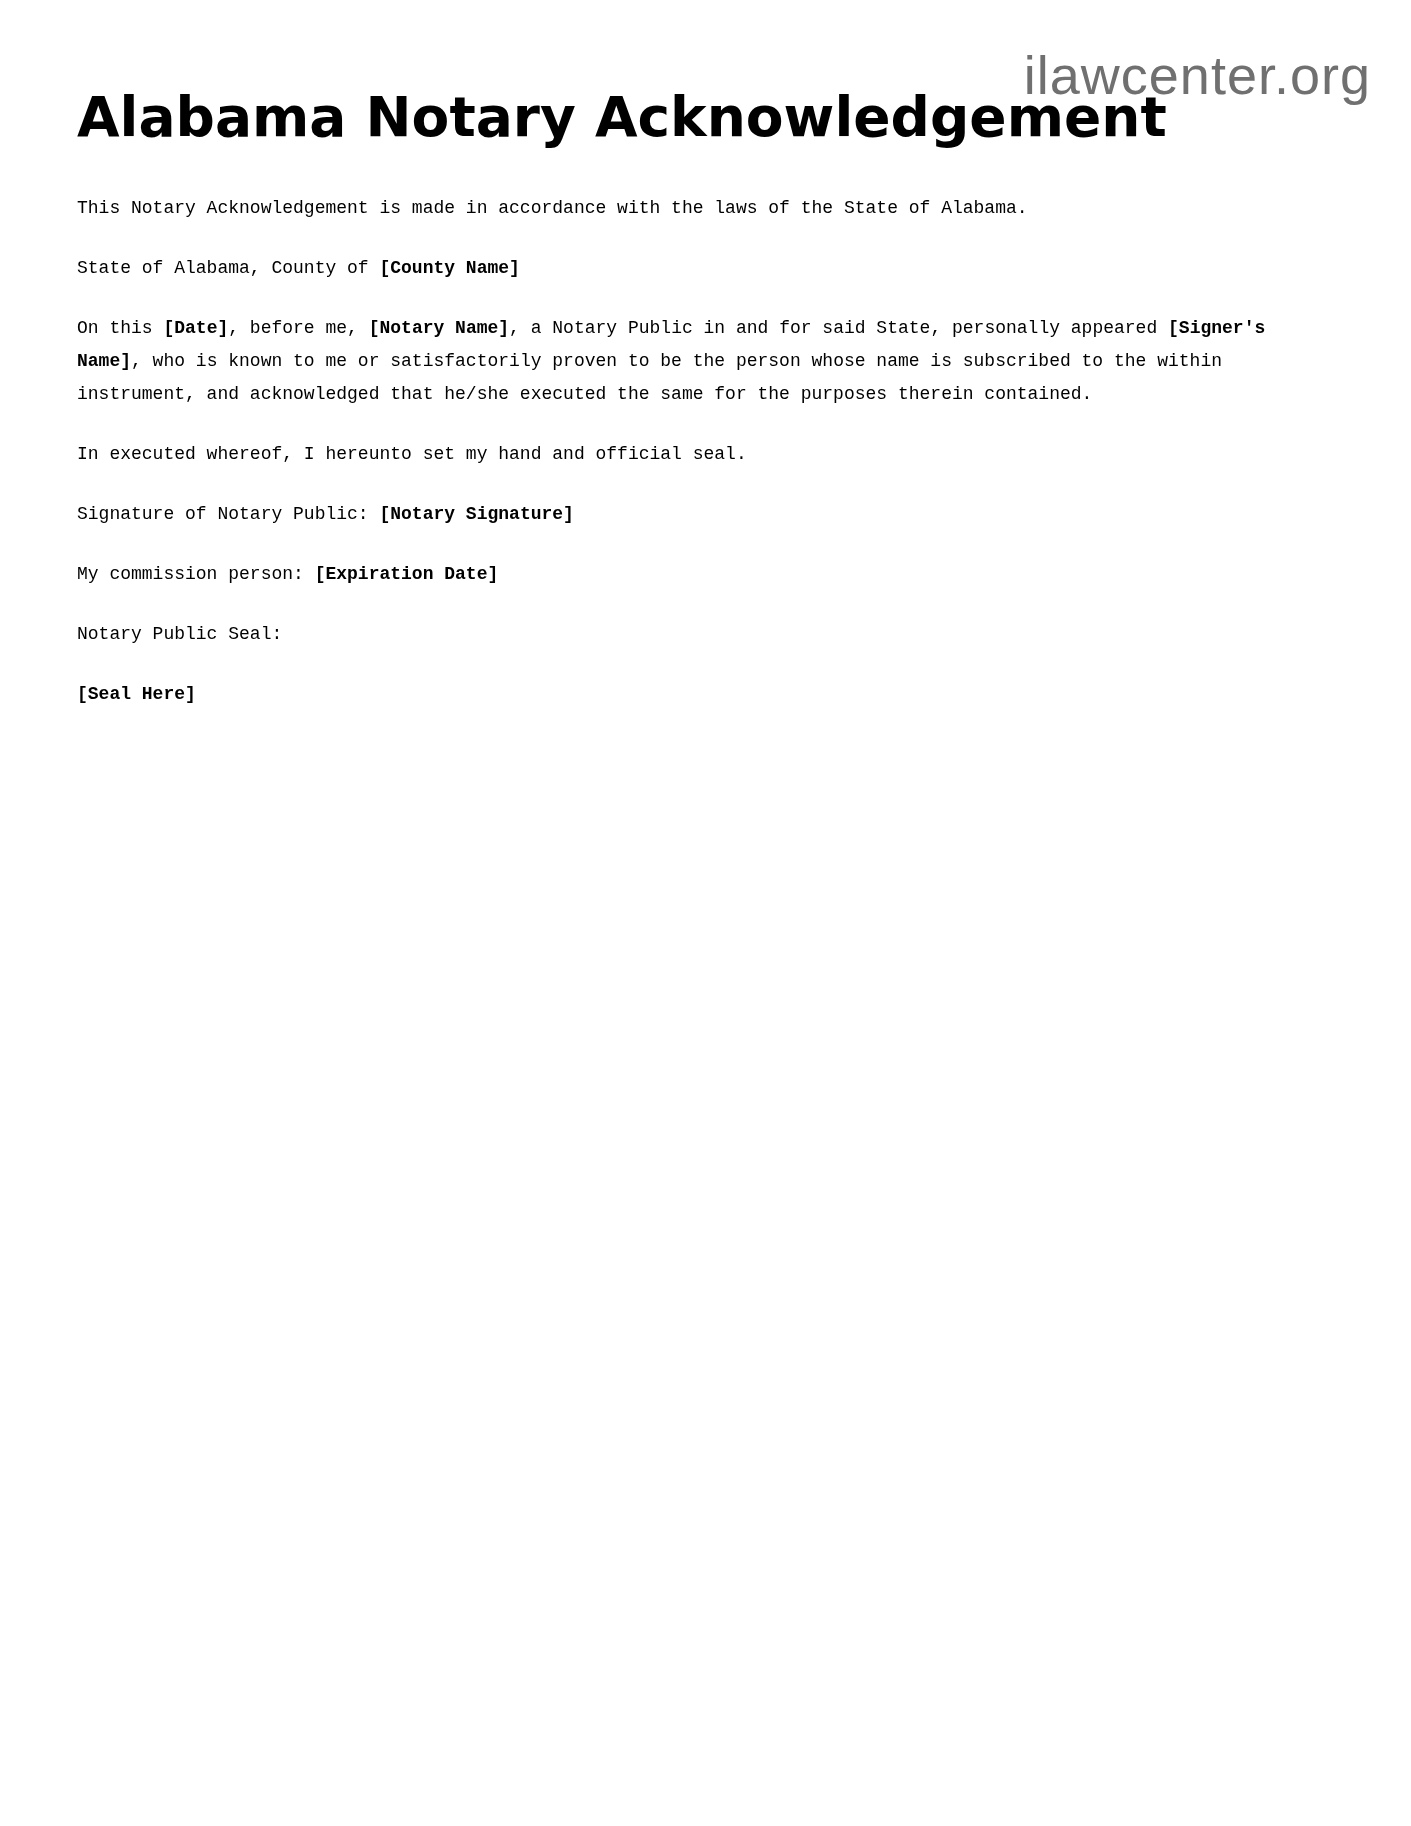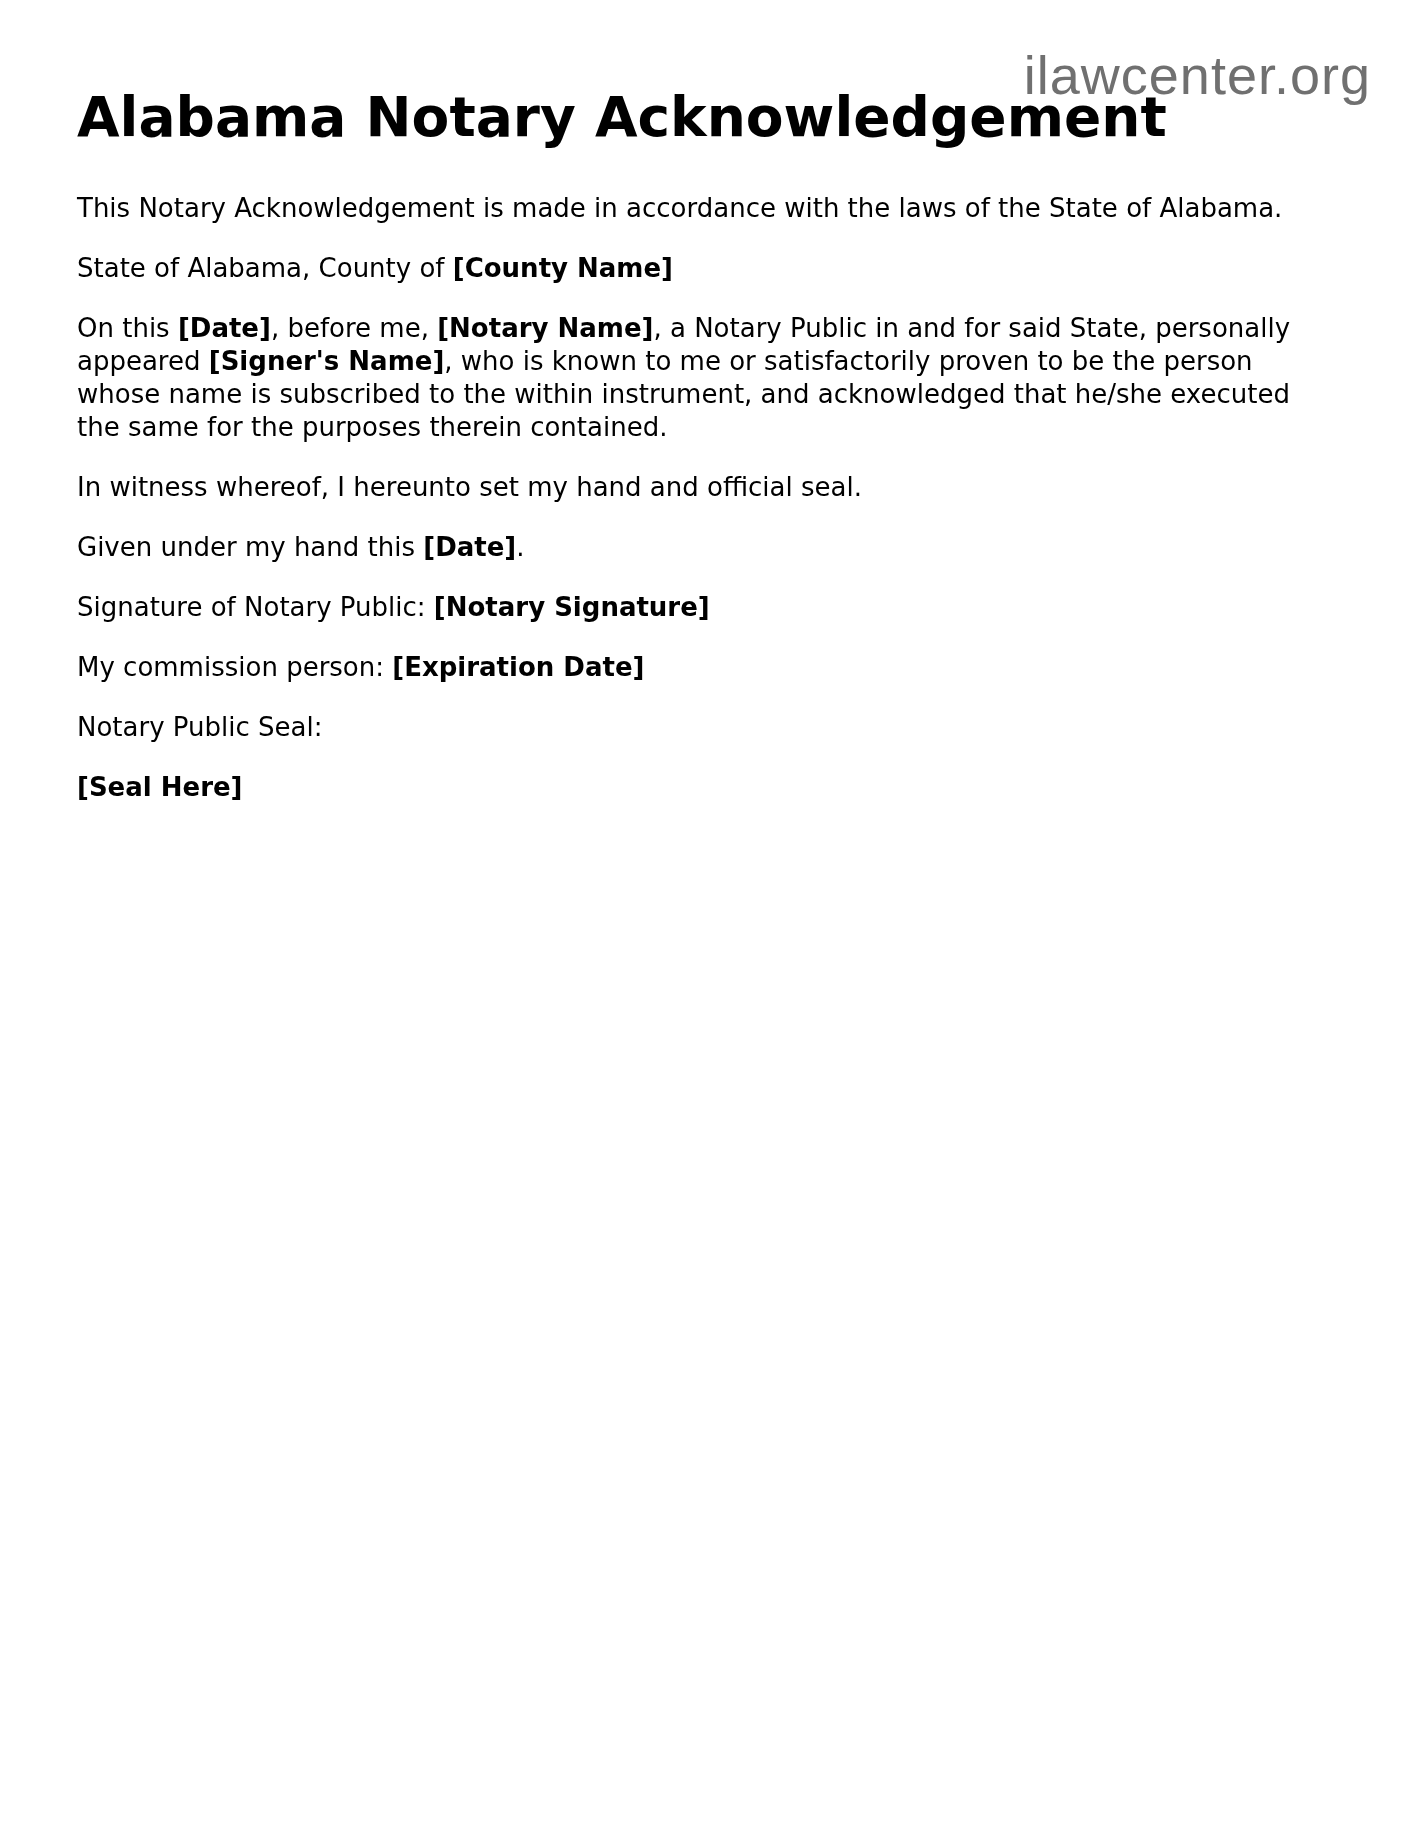--- a/index.html
+++ b/index.html
@@ -5,41 +5,40 @@
     html, body { margin: 0; padding: 0; background: #ffffff; }
     body { width: 1411px; height: 1826px; position: relative; overflow: hidden; color: #000; }
     .watermark {
       position: absolute; top: 44px; right: 40px;
       font-family: Liberation Sans, sans-serif;
       font-size: 54px; color: #707070; letter-spacing: 1px;
     }
     .page { position: absolute; left: 77px; top: 80px; width: 1260px;
       font-family: "DejaVu Sans", sans-serif; }
     h1 { margin: 0; font-size: 55px; font-weight: bold; line-height: 74px; }
-    .para { font-size: 26px; line-height: 33px; margin: 0 0 27px 0; }
+    .para { font-size: 18px; line-height: 33px; margin: 0 0 27px 0; font-family: Liberation Mono, monospace; }
     .intro { margin-top: 38px; }
     b { font-weight: bold; }
   </style>
 </head>
 <body>
 
 <div class="watermark">ilawcenter.org</div>
 
 <div class="page">
   <h1>Alabama Notary Acknowledgement</h1>
 
   <p class="para intro">This Notary Acknowledgement is made in accordance with the laws of the State of Alabama.</p>
 
   <p class="para"><span>State of Alabama, County of </span><b>[County Name]</b></p>
 
   <p class="para"><span>On this </span><b>[Date]</b><span>, before me, </span><b>[Notary Name]</b><span>, a Notary Public in and for said State, personally appeared </span><b>[Signer's Name]</b><span>, who is known to me or satisfactorily proven to be the person whose name is subscribed to the within instrument, and acknowledged that he/she executed the same for the purposes therein contained.</span></p>
 
-  <p class="para">In witness whereof, I hereunto set my hand and official seal.</p>
+  <p class="para">In executed whereof, I hereunto set my hand and official seal.</p>
 
-  <p class="para"><span>Given under my hand this </span><b>[Date]</b><span>.</span></p>
 
   <p class="para"><span>Signature of Notary Public: </span><b>[Notary Signature]</b></p>
 
   <p class="para"><span>My commission person: </span><b>[Expiration Date]</b></p>
 
   <p class="para">Notary Public Seal:</p>
 
   <p class="para"><b>[Seal Here]</b></p>
 </div>
 

